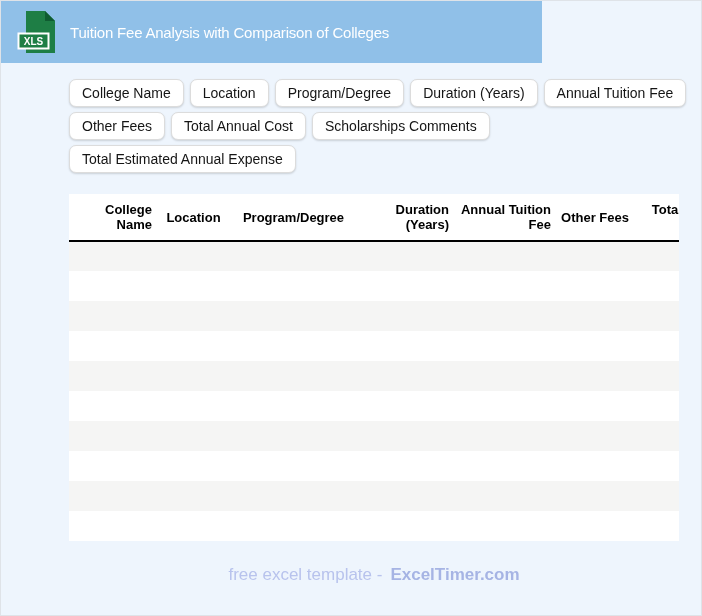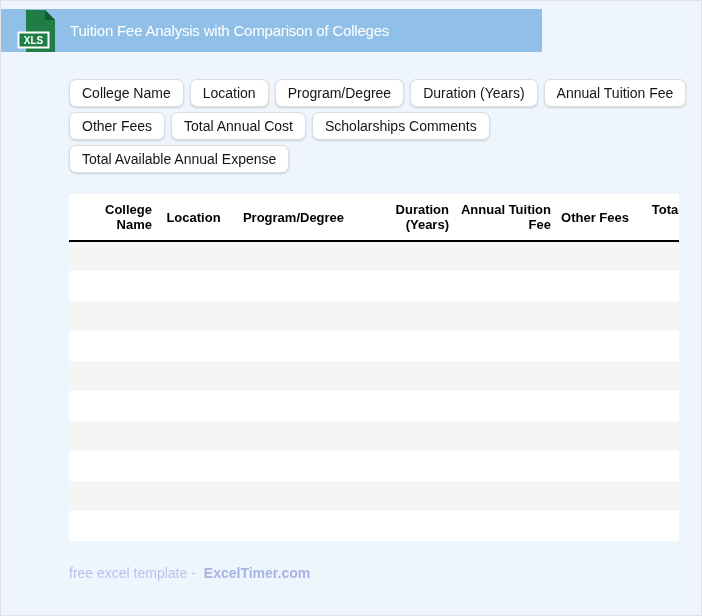--- a/index.html
+++ b/index.html
@@ -15,22 +15,22 @@
   html,body{width:702px;height:616px;}
   body{
     position:relative;
     font-family:"Liberation Sans",sans-serif;
     background:var(--page-bg);
     border:1px solid #dfe3e8;
     overflow:hidden;
   }
   
   .header-bar{
-    position:absolute;left:0;top:8px;
-    width:541px;height:43px;
+    position:absolute;left:0;top:0;
+    width:541px;height:62px;
     background:var(--header-bg);
     display:flex;align-items:center;
   }
   .file-icon{
     width:40px;height:44px;
     margin-left:16px;
     flex:0 0 auto;
   }
   .page-title{
     color:#ffffff;
@@ -74,22 +74,22 @@
     line-height:15px;
     padding:0 4px;
     vertical-align:middle;
   }
   tbody td{height:30px;padding:0;}
   tbody tr:nth-child(odd) td{background:var(--stripe);}
   tbody tr:nth-child(even) td{background:#ffffff;}
   
   .footer{
     position:absolute;left:68px;top:564px;width:610px;
-    text-align:left;
-    font-size:14px;
+    text-align:center;
+    font-size:17px;
     color:var(--footer-text);
   }
   .footer .brand{
     font-weight:bold;
     color:var(--footer-brand);
     margin-left:8px;
     text-decoration:none;
     cursor:pointer;
   }
 </style>
@@ -108,21 +108,21 @@
 
 <div class="chips">
     <div class="chip">College Name</div>
     <div class="chip">Location</div>
     <div class="chip">Program/Degree</div>
     <div class="chip">Duration (Years)</div>
     <div class="chip">Annual Tuition Fee</div>
     <div class="chip">Other Fees</div>
     <div class="chip">Total Annual Cost</div>
     <div class="chip">Scholarships Comments</div>
-    <div class="chip">Total Available Annual Expense</div>
+    <div class="chip">Total Estimated Annual Expense</div>
   </div>
 
 <div class="table-wrap">
   <table>
     <thead>
       <tr>
           <th style="width: 87px; text-align: right;">College Name</th>
           <th style="width: 75px; text-align: center;">Location</th>
           <th style="width: 125px; text-align: center;">Program/Degree</th>
           <th style="width: 97px; text-align: right;">Duration (Years)</th>

